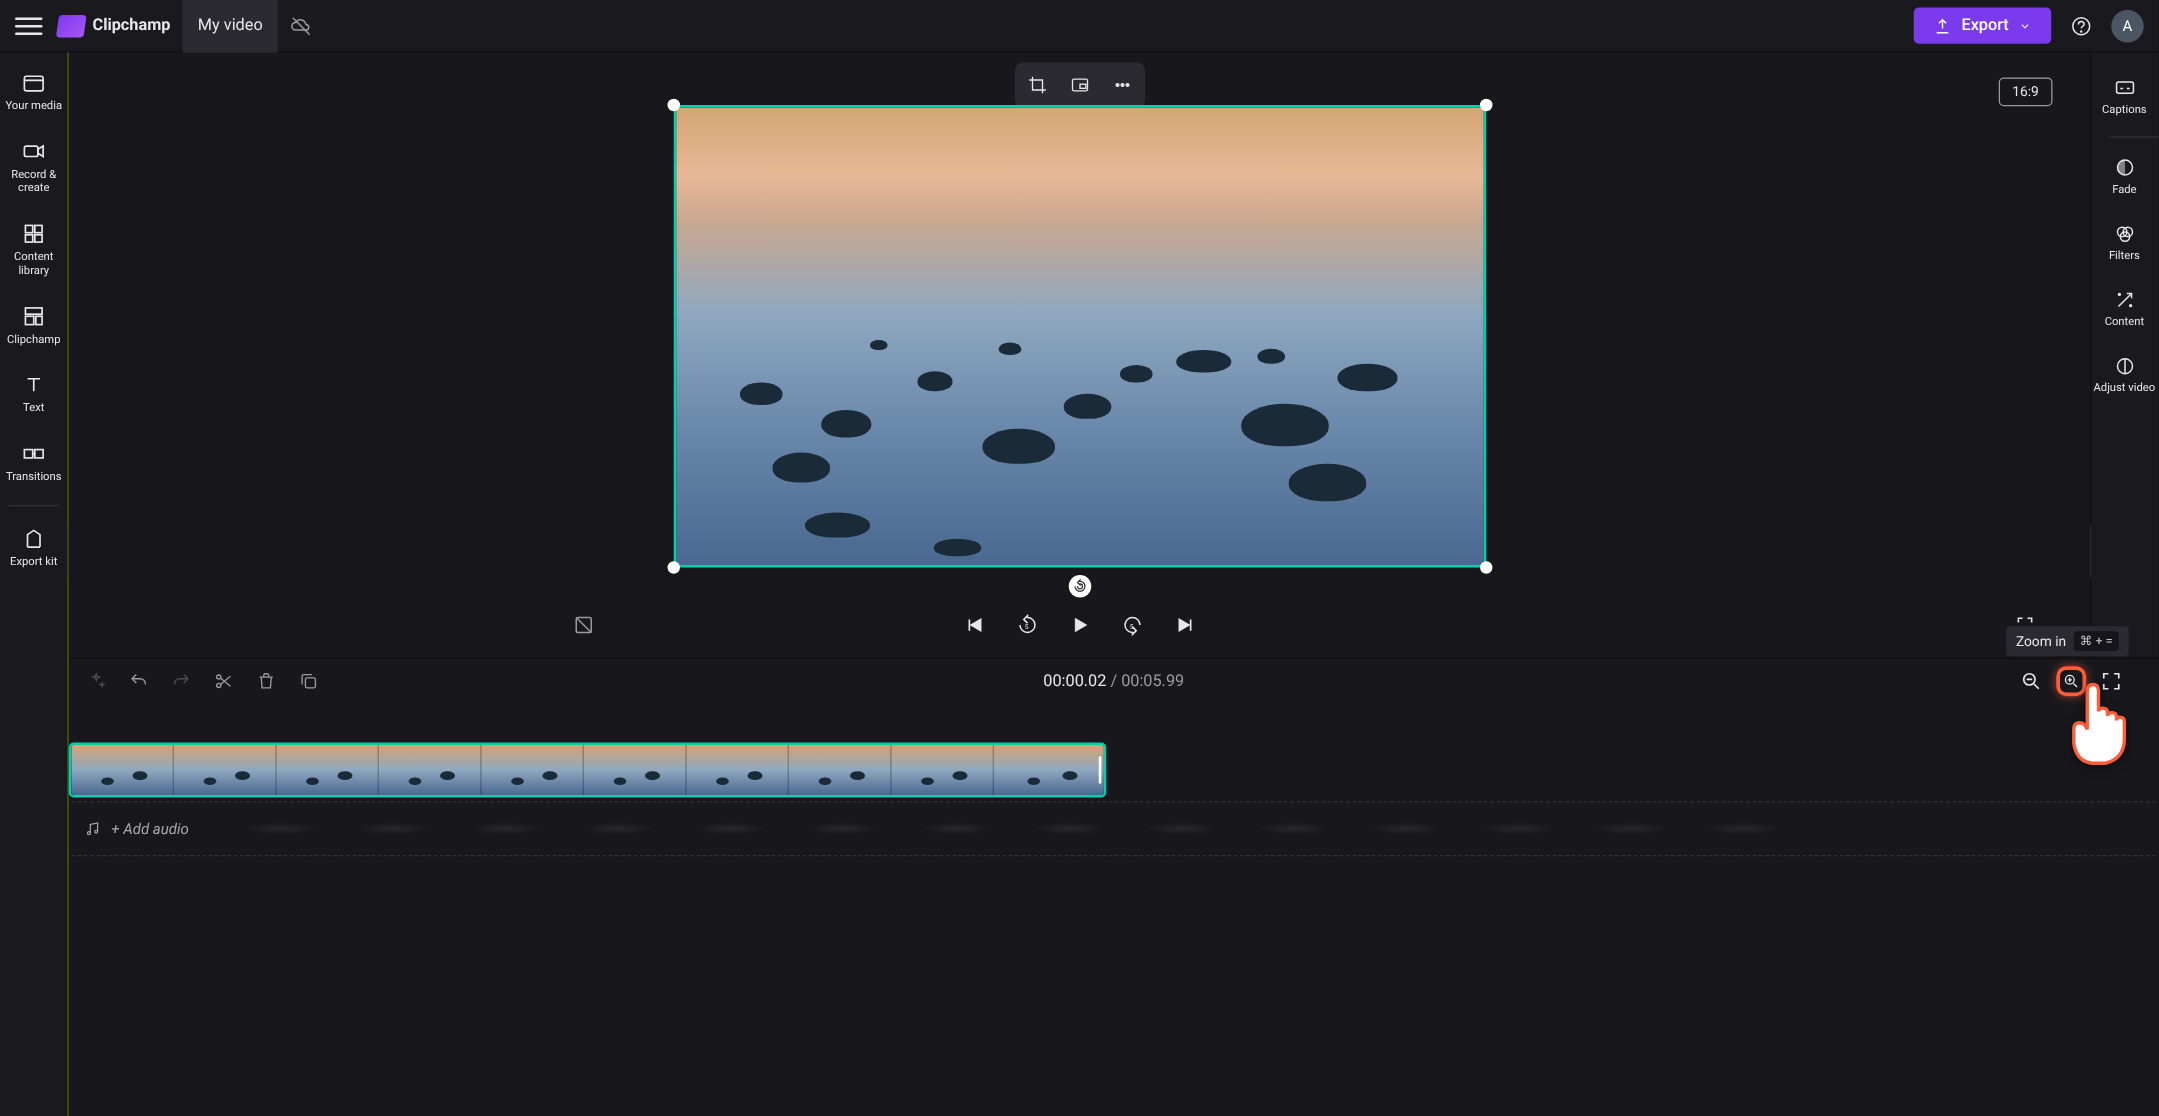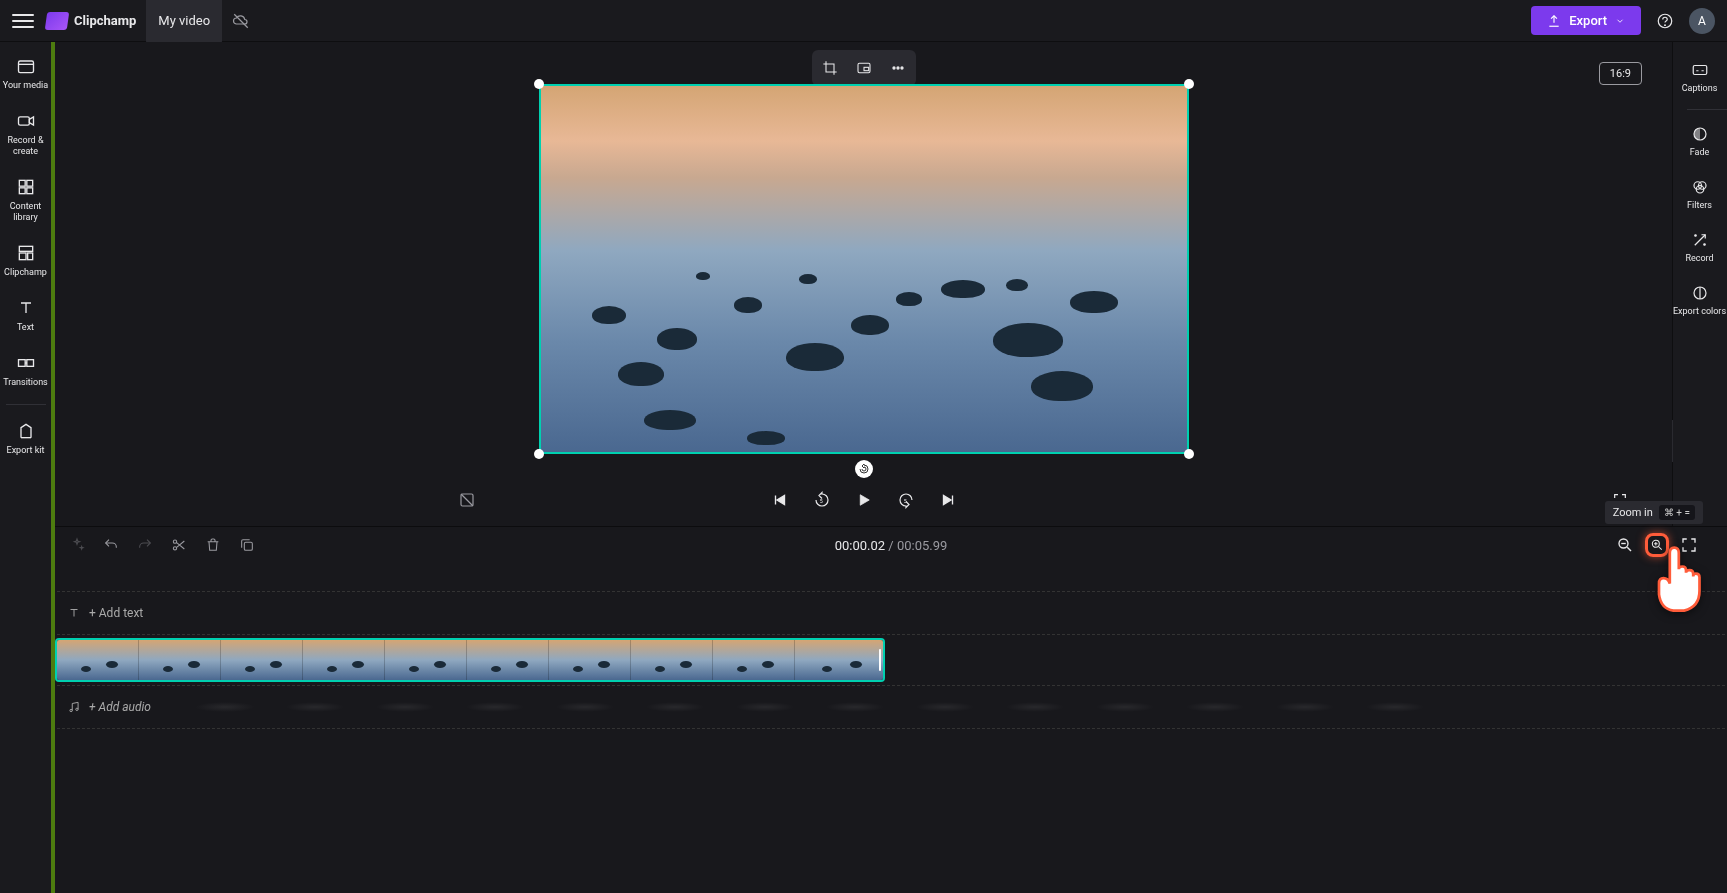--- a/index.html
+++ b/index.html
@@ -29,21 +29,21 @@
   .cloud-icon-slash { width:18px; height:18px; position:relative; }
   .cloud-icon-slash svg { width:100%; height:100%; stroke:var(--text-secondary); }
   .spacer { flex:1; }
   .export-btn { display:flex; align-items:center; gap:8px; background:var(--accent); color:#fff; padding:7px 16px; border-radius:4px; font-size:13px; font-weight:500; cursor:pointer; }
   .export-btn svg { width:14px; height:14px; stroke:#fff; }
   .topbar-icon-btn { width:28px; height:28px; display:flex; align-items:center; justify-content:center; border-radius:50%; cursor:pointer;}
   .topbar-icon-btn svg { width:18px; height:18px; stroke:var(--text-primary); fill:none; }
   .avatar { width:26px; height:26px; border-radius:50%; background:#4b5563; color:#fff; display:flex; align-items:center; justify-content:center; font-size:12px;}
   
   
-  .leftbar { position:absolute; left:0; top:42px; bottom:0; width:55px; background:var(--bg-topbar); display:flex; flex-direction:column; align-items:center; padding-top:6px; gap:4px; border-right:4px solid #4d7c0f;}
+  .leftbar { position:absolute; left:0; top:42px; bottom:0; width:55px; background:var(--bg-topbar); display:flex; flex-direction:column; align-items:center; padding-top:6px; gap:4px; border-right:1px solid #4d7c0f;}
   .leftbar-item { width:55px; display:flex; flex-direction:column; align-items:center; gap:4px; padding:8px 0; cursor:pointer; color:var(--text-primary);}
   .leftbar-item svg { width:20px; height:20px; stroke:var(--text-primary); fill:none; stroke-width:1.6;}
   .leftbar-item span { font-size:9px; text-align:center; line-height:11px; color:var(--text-primary);}
   .leftbar-divider { width:40px; height:1px; background:var(--divider); margin:4px 0;}
   .leftbar-roll { position:absolute; top:378px; left:55px; width:14px; height:42px; background:#2a2a30; border-radius:0 6px 6px 0; display:flex; align-items:center; justify-content:center; cursor:pointer; }
   .leftbar-roll svg { width:10px; height:10px; stroke:var(--text-secondary); }
   
   
   .rightbar { position:absolute; right:0; top:42px; width:55px; height:484px; background:var(--bg-topbar); border-left:1px solid #0e0e10; display:flex; flex-direction:column; align-items:flex-end; padding-top:10px; gap:2px;}
   .rightbar-item { width:55px; display:flex; flex-direction:column; align-items:center; gap:4px; padding:9px 0; cursor:pointer;}
@@ -247,28 +247,28 @@
       </svg>
     <span>Filters</span>
   </div>
   <div class="rightbar-item">
     <svg viewBox="0 0 24 24">
         <path d="M5 19L19 5"></path>
         <path d="M14 5h5v5"></path>
         <circle cx="6" cy="6" r="1" fill="currentColor"></circle>
         <circle cx="18" cy="18" r="1" fill="currentColor"></circle>
       </svg>
-    <span>Record</span>
+    <span>Content</span>
   </div>
   <div class="rightbar-item">
     <svg viewBox="0 0 24 24">
         <circle cx="12" cy="12" r="8"></circle>
         <path d="M12 4v16"></path>
       </svg>
-    <span>Export colors</span>
+    <span>Adjust video</span>
   </div>
   <div class="rightbar-roll">
     <svg viewBox="0 0 24 24" fill="none" stroke-width="2">
         <path d="M15 6l-6 6 6 6"></path>
       </svg>
   </div>
 </div>
 
 <div class="preview-area">
   <div class="preview-toolbar">
@@ -439,28 +439,20 @@
             <path d="M9 4L4 4 4 9M15 4h5v5M9 20H4v-5M15 20h5v-5"></path>
           </svg>
         </div>
     </div>
   </div>
 
 
   <div class="tracks">
     <div class="spacer-track"></div>
     <div class="spacer-track"></div>
-    <div class="track empty">
-      <div class="track-add">
-        <svg viewBox="0 0 24 24" fill="none" stroke-width="1.6">
-            <path d="M6 6h12M12 6v12"></path>
-          </svg>
-        <span>+ Add text</span>
-      </div>
-    </div>
     <div class="clip-track">
       <div class="clip">
         <div class="clip-thumb">
             <div class="mini-rock" style="bottom:20%;left:30%;width:10px;height:6px;"></div>
             <div class="mini-rock" style="bottom:30%;left:60%;width:12px;height:7px;"></div>
           </div>
         <div class="clip-thumb">
             <div class="mini-rock" style="bottom:20%;left:30%;width:10px;height:6px;"></div>
             <div class="mini-rock" style="bottom:30%;left:60%;width:12px;height:7px;"></div>
           </div>

